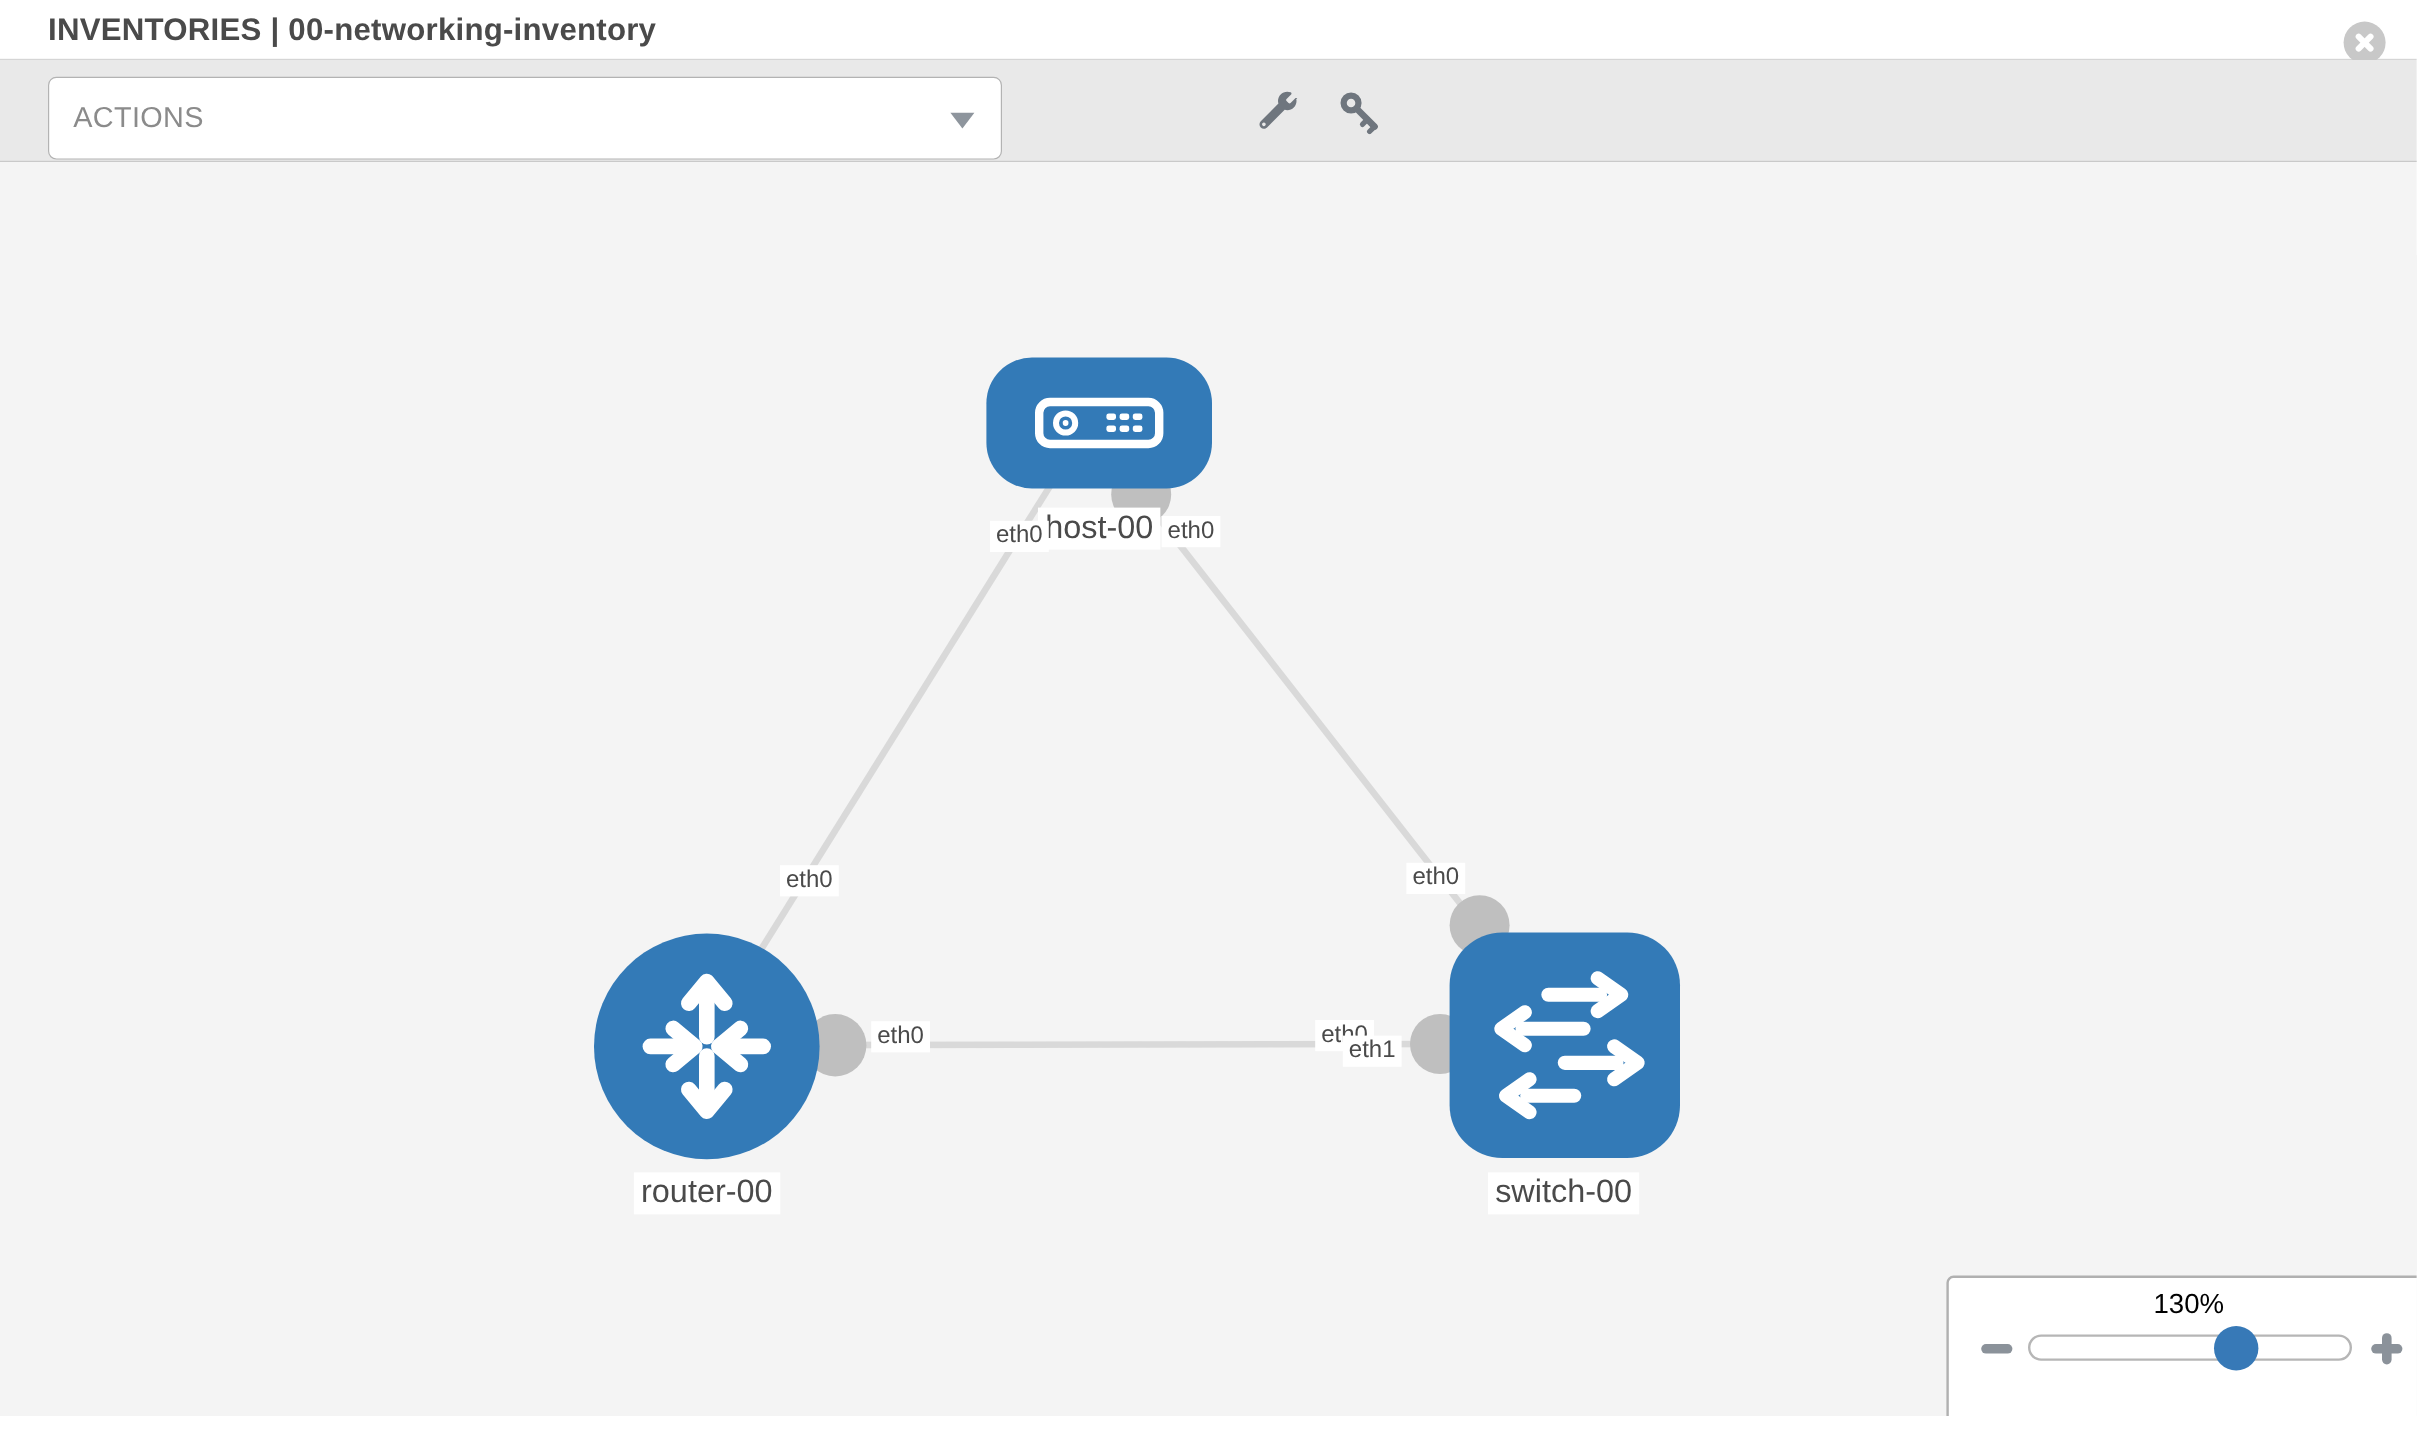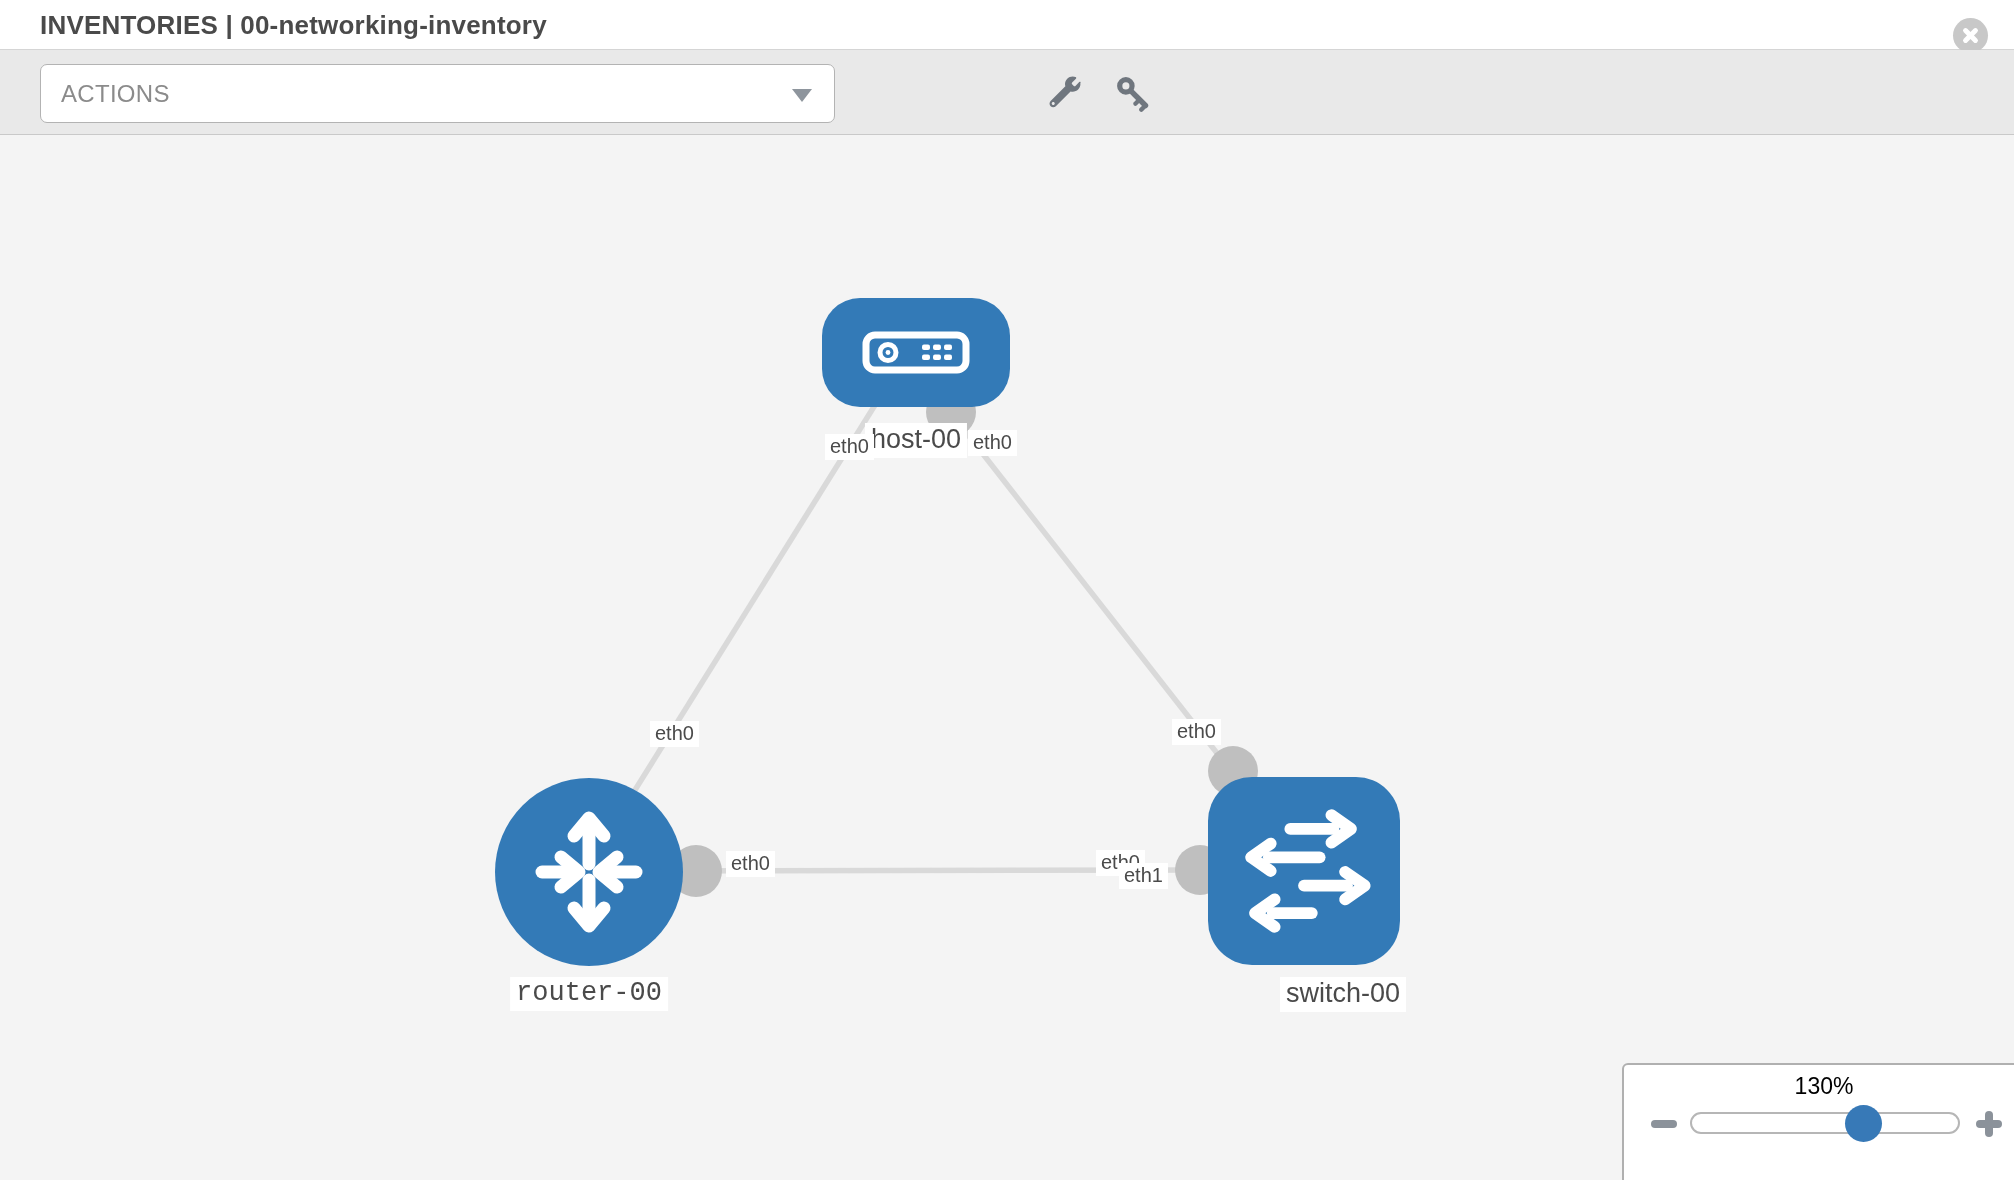--- a/index.html
+++ b/index.html
@@ -14,21 +14,21 @@
   .close-btn { position:absolute; right:26px; top:18px; width:35px; height:35px;
                border-radius:50%; background:#c8c8c8; cursor:pointer; }
   .close-btn .bar { position:absolute; left:8px; top:15px; width:19px; height:5px;
                     border-radius:3px; background:#fff; }
   .close-btn .bar.b1 { transform:rotate(45deg); }
   .close-btn .bar.b2 { transform:rotate(-45deg); }
 
   
   .toolbar { position:relative; width:100%; height:85px; background:#e9e9e9;
              border-bottom:1px solid #c9c9c9; }
-  .dropdown { position:absolute; top:14px; height:59px; background:#fff;
+  .dropdown { position:absolute; top:14px; height:69px; background:#fff;
               border:1px solid #b3b3b3; border-radius:7px; cursor:pointer; }
   .dropdown .dd-label { position:absolute; left:20px; top:50%; transform:translateY(-50%);
                         font-size:24px; color:#8b8b8b; letter-spacing:.3px; }
   .dd-caret { position:absolute; right:22px; top:50%; margin-top:-5px;
               width:0; height:0; border-left:10px solid transparent;
               border-right:10px solid transparent; border-top:13px solid #8e959d; }
   .dd-actions { left:40px;  width:795px; }
   .dd-search  { left:1182px; width:792px; }
   .tool-icon { position:absolute; top:24px; width:38px; height:38px; cursor:pointer; }
   .tool-icon svg { width:100%; height:100%; }
@@ -44,22 +44,22 @@
   .node svg { position:absolute; left:0; top:0; width:100%; height:100%; }
   .node-host   { left:822px;  top:163px; width:188px; height:109px; border-radius:38px; }
   .node-router { left:495px;  top:643px; width:188px; height:188px; border-radius:50%; }
   .node-switch { left:1208px; top:642px; width:192px; height:188px; border-radius:44px; }
 
   .nlabel { position:absolute; z-index:3; background:#fff; color:#4a4a4a;
             white-space:nowrap; }
   .node-name { font-size:27px; padding:1px 6px 3px; transform:translateX(-50%); }
   .if-label  { font-size:20px; padding:1px 5px 2px; }
   .lbl-host    { left:916px;  top:288px; }
-  .lbl-router  { left:589px;  top:842px;font-family:Liberation Mono, monospace; }
-  .lbl-switch  { left:1303px; top:842px;margin-left:40px; }
+  .lbl-router  { left:589px;  top:842px; }
+  .lbl-switch  { left:1303px; top:842px; }
   .if-hr-h { left:825px;  top:299px; }
   .if-hs-h { left:968px;  top:295px; }
   .if-hr-r { left:650px;  top:586px; }
   .if-hs-s { left:1172px; top:584px; }
   .if-rs-r { left:726px;  top:716px; }
   .if-rs-s0 { left:1096px; top:715px; z-index:3; }
   .if-rs-s1 { left:1119px; top:728px; z-index:4; }
 
   
   .zoom-panel { position:absolute; z-index:5; left:1622px; top:928px;

